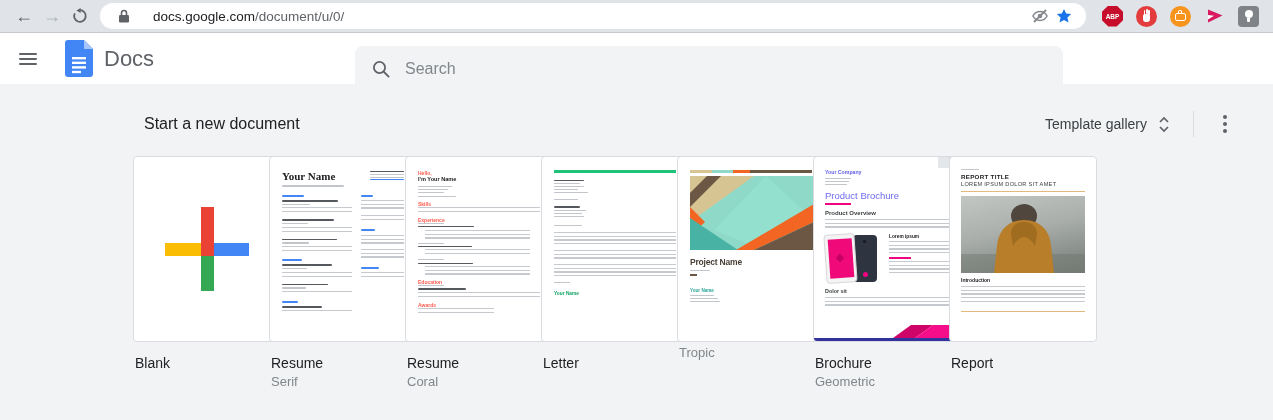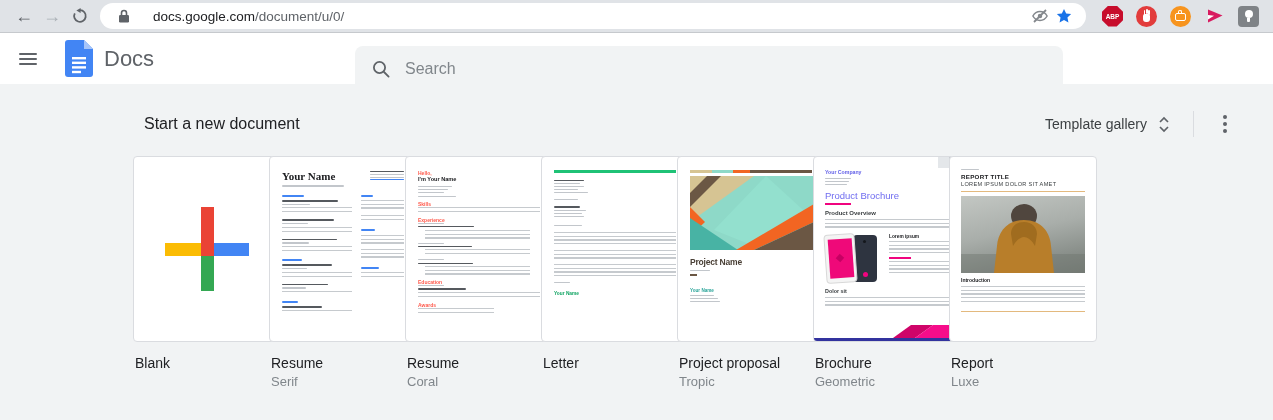--- a/index.html
+++ b/index.html
@@ -398,21 +398,20 @@
             </svg>
             <div class="tp-title">Project Name</div>
             <div class="ln" style="width:20px; height:1px; margin-top:3px;"></div>
             <div style="width:7px; height:2px; background:#6b5744; margin-top:3px;"></div>
             <div class="tp-author">Your Name</div>
             <div class="ln" style="width:24px; height:1px"></div>
             <div class="ln" style="width:28px; height:1px"></div>
             <div class="ln" style="width:30px; height:1px"></div>
           </div>
         </div>
-        <div class="card-title">Project proposal</div>
         <div class="card-sub">Tropic</div>
       </div>
 
       <div class="card">
         <div class="thumb">
           <div class="doc" style="padding:12px 11px;">
             <div class="checker" style="right:0; top:0; background:#c9cdd2;"></div>
             <div class="checker" style="right:11px; top:0; background:#e4e7ea;"></div>
             <div class="checker" style="right:0; top:11px; background:#e4e7ea;"></div>
             <div class="geo-company">Your Company</div>
@@ -468,18 +467,17 @@
                 <path d="M63 24 c-17 0 -26 12 -27 26 l-3 27 h60 l-3 -27 c-1 -14 -10 -26 -27 -26 z" fill="#b87e2a"></path>
                 <path d="M63 26 c-8 0 -13 5 -13 12 l2 12 c3 -6 8 -9 11 -9 s8 3 11 9 l2 -12 c0 -7 -5 -12 -13 -12 z" fill="#a06c1f"></path>
               </svg>
             </div>
             <div class="lx-h1">Introduction</div>
             <div class="para" style="height:18px;"></div>
             <div class="lx-rule" style="margin-top:7px;"></div>
           </div>
         </div>
         <div class="card-title">Report</div>
-        <div class="card-sub">Luxe</div>
       </div>
 
     </div>
   </div>
 </div>
 
 </body></html>

